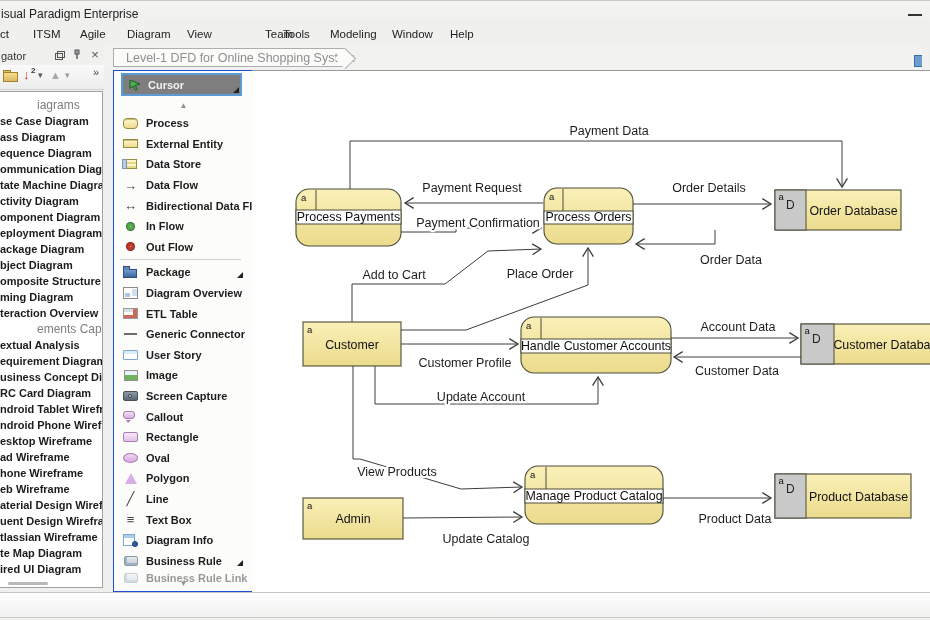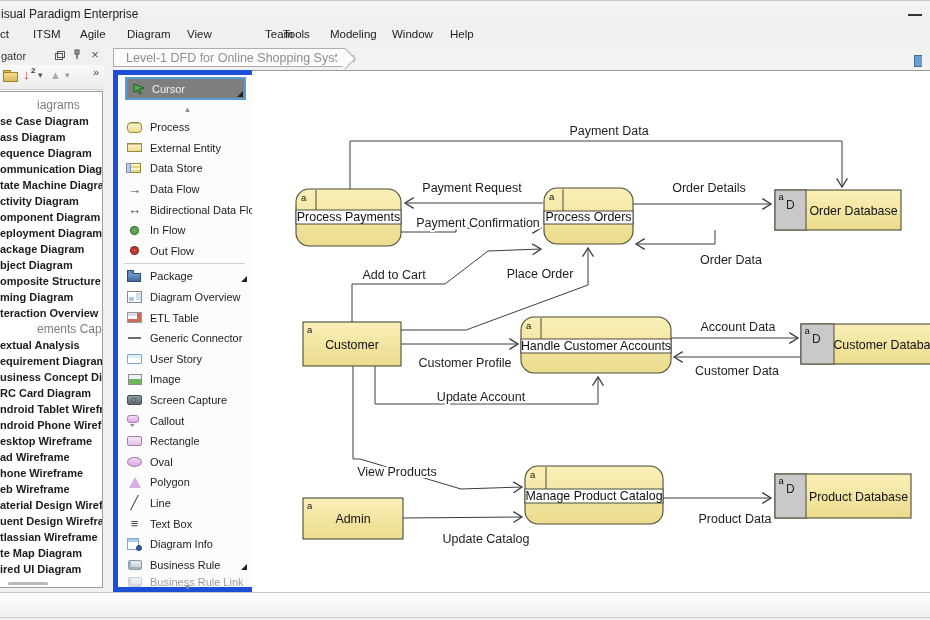--- a/index.html
+++ b/index.html
@@ -35,21 +35,21 @@
   .tree-row.cat{font-weight:normal;font-size:12px;color:#7d7d7d;margin-left:37px;}
   .hscroll-thumb{position:absolute;left:8px;top:536px;width:40px;height:3px;background:#b9b9b9;border-radius:2px;}
 
   
   .tab-bar{position:absolute;left:105px;top:46px;width:817px;height:24px;background:#f2f2f1;}
   .doc-tab{position:absolute;left:8px;top:2px;width:232px;height:19px;background:#fbfbfa;border:1px solid #aeaeae;border-right:none;line-height:19px;padding-left:12px;font-size:12.5px;color:#8f8f8f;white-space:nowrap;box-sizing:border-box;}
   .doc-tab::after{content:"";position:absolute;right:-7.5px;top:2.2px;width:13.5px;height:13.5px;background:#fbfbfa;border-top:1px solid #aeaeae;border-right:1px solid #aeaeae;transform:rotate(45deg);}
   .tabbar-right-ico{position:absolute;right:0;top:9px;width:7px;height:10px;background:#6d9cce;border:1px solid #3a6ea5;border-right:none;}
 
   
-  .tool-panel{position:absolute;left:113px;top:70px;width:156px;height:522px;background:#fcfcfb;border:5px solid #1d4ed8;box-sizing:border-box;}
+  .tool-panel{position:absolute;left:113px;top:70px;width:156px;height:522px;background:#fcfcfb;border:1px solid #1d4ed8;box-sizing:border-box;font-weight:bold;}
   .cursor-btn{position:absolute;left:7px;top:2px;width:121px;height:23px;background:#7e7e7e;border:2px solid #5b9bd5;box-sizing:border-box;display:flex;align-items:center;padding-left:6px;cursor:default;}
   .cursor-btn .lbl{color:#f2f2f2;font-size:11px;margin-left:7px;}
   .corner-tri{position:absolute;right:1px;bottom:1px;width:0;height:0;border-left:6px solid transparent;border-bottom:6px solid #222;}
   .scroll-arrow{position:absolute;left:0;width:139px;text-align:center;font-size:8px;color:#909090;}
   .scroll-up{top:30px;} .scroll-down{top:508px;}
   .tool-rows{position:absolute;left:0;top:42px;width:137px;}
   .tool-row{height:20.6px;display:flex;align-items:center;padding-left:8px;font-size:11px;color:#1c1c1c;cursor:default;position:relative;white-space:nowrap;}
   .tool-row.clipped{opacity:.45;height:13px;overflow:hidden;}
   .tool-sep{height:5px;position:relative;}
   .tool-sep::before{content:"";position:absolute;left:6px;right:10px;top:2px;border-top:1px solid #d0d0d0;}

